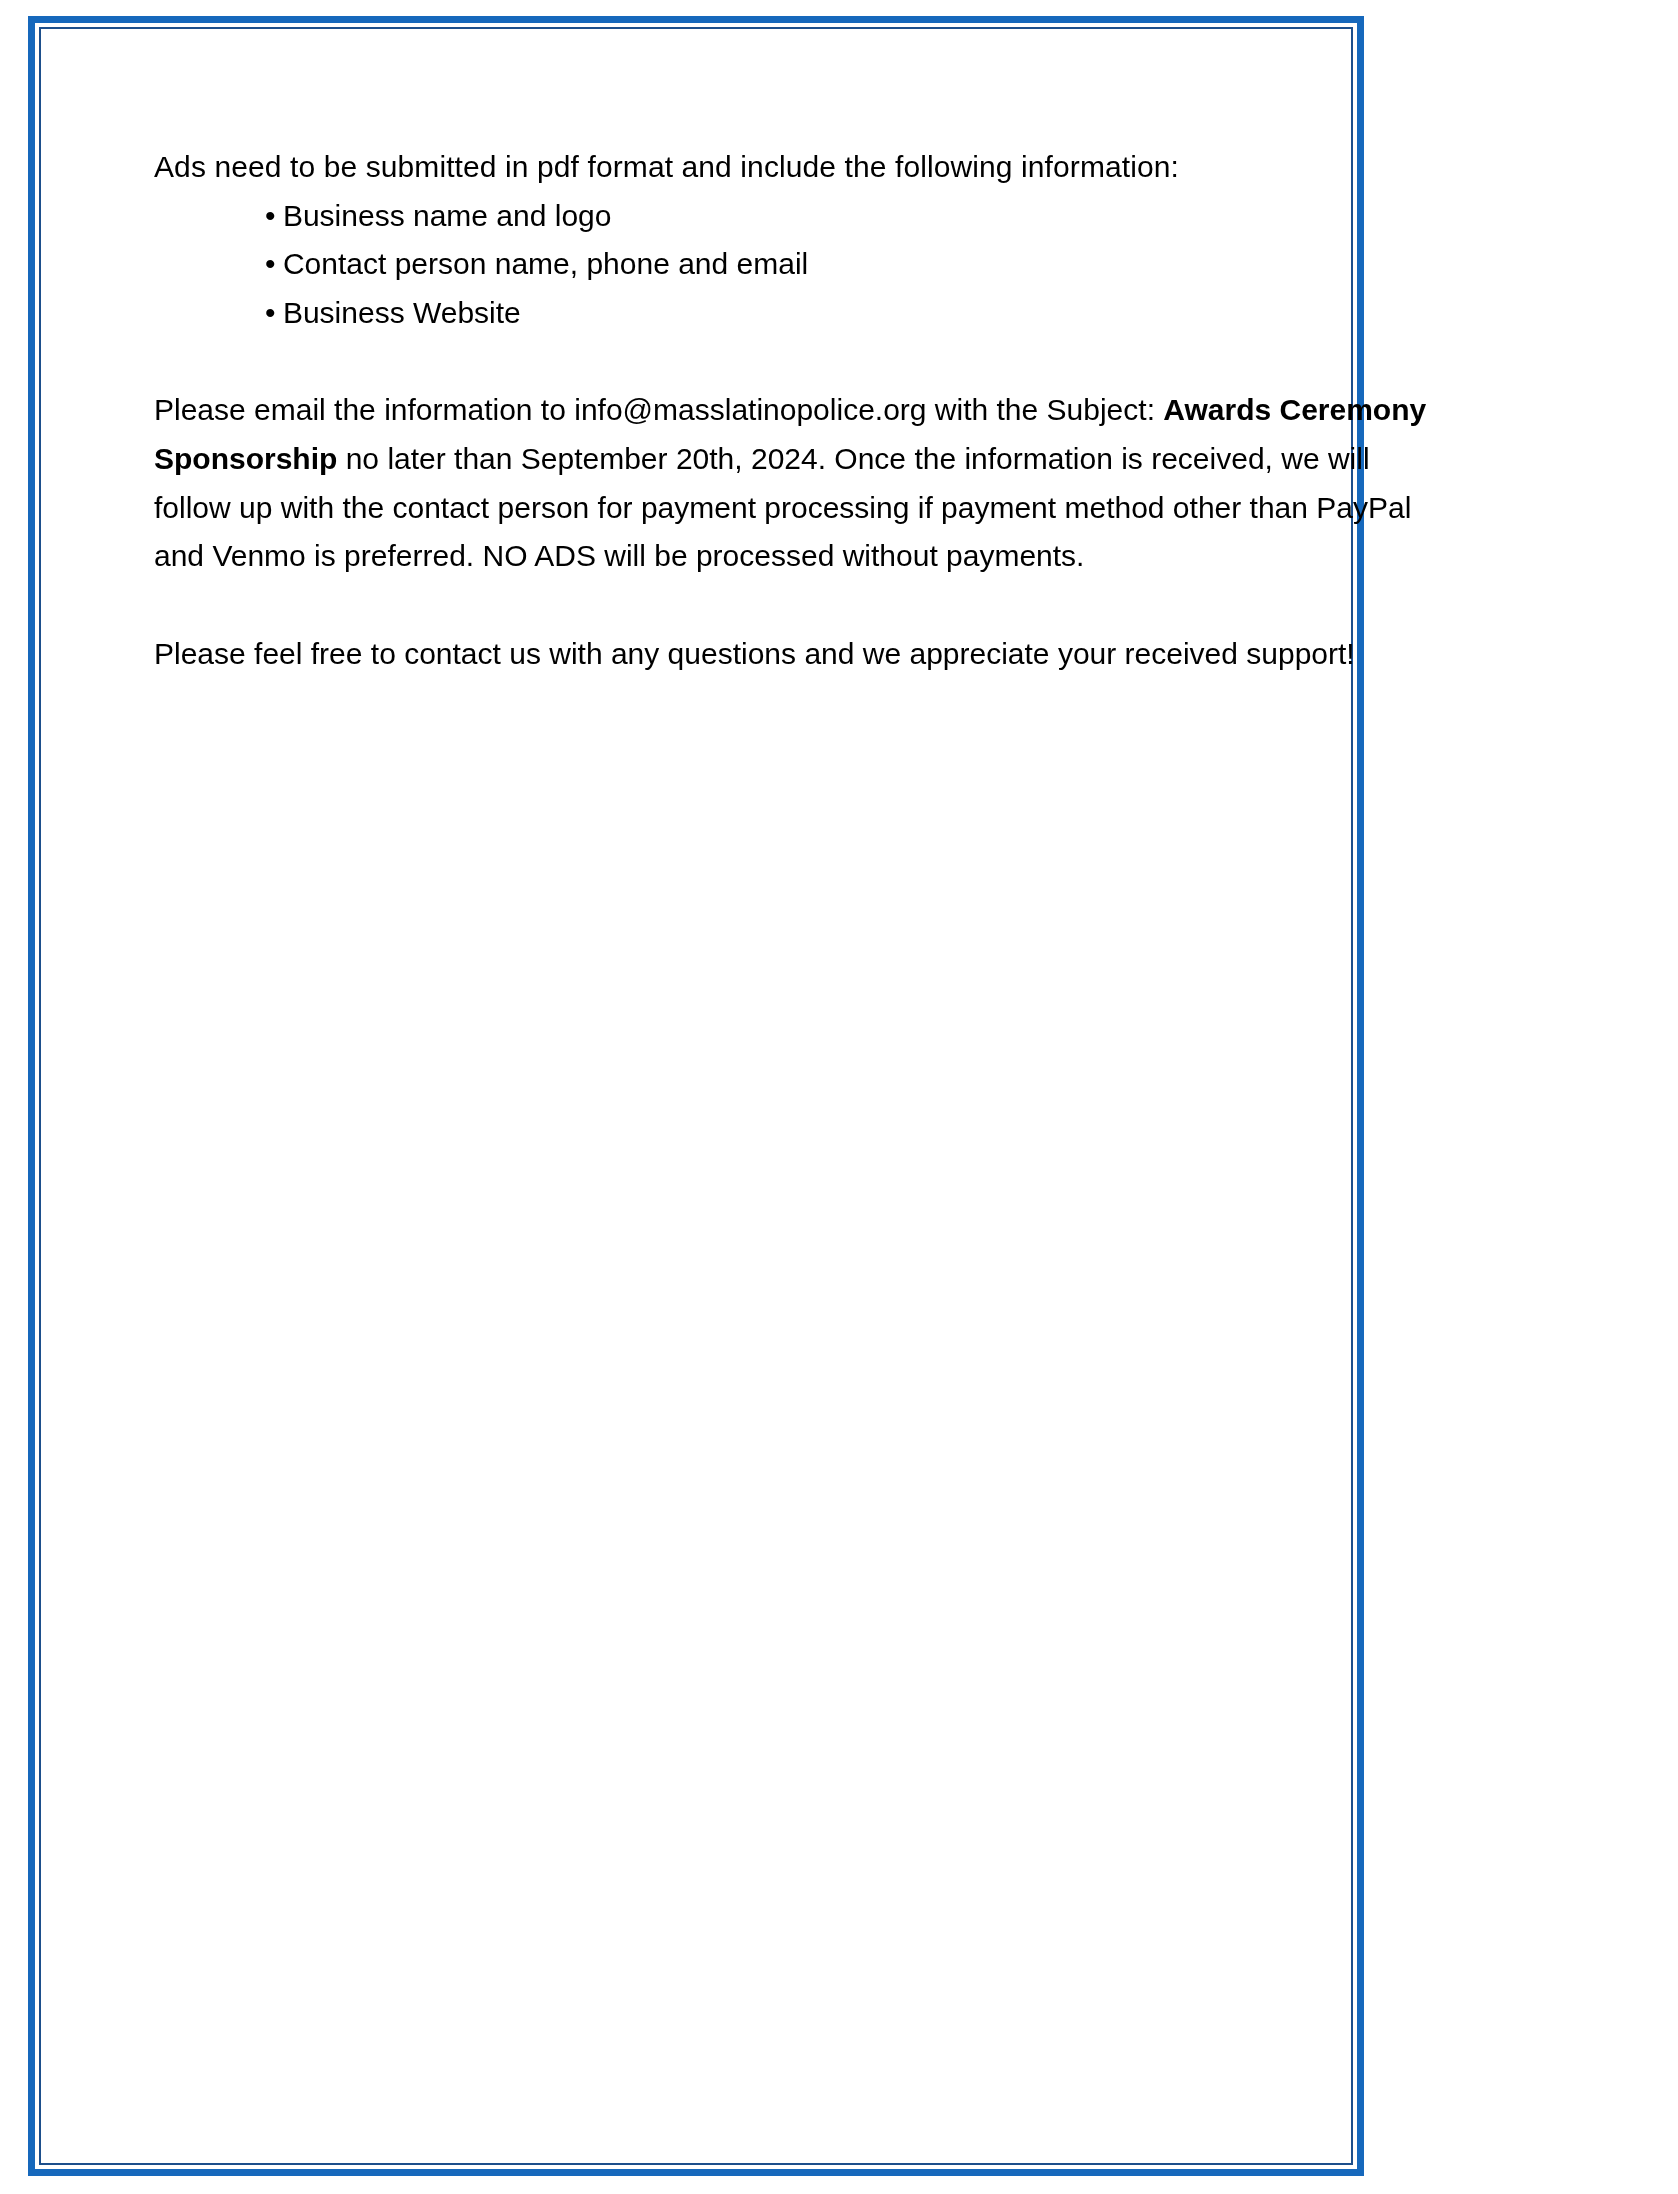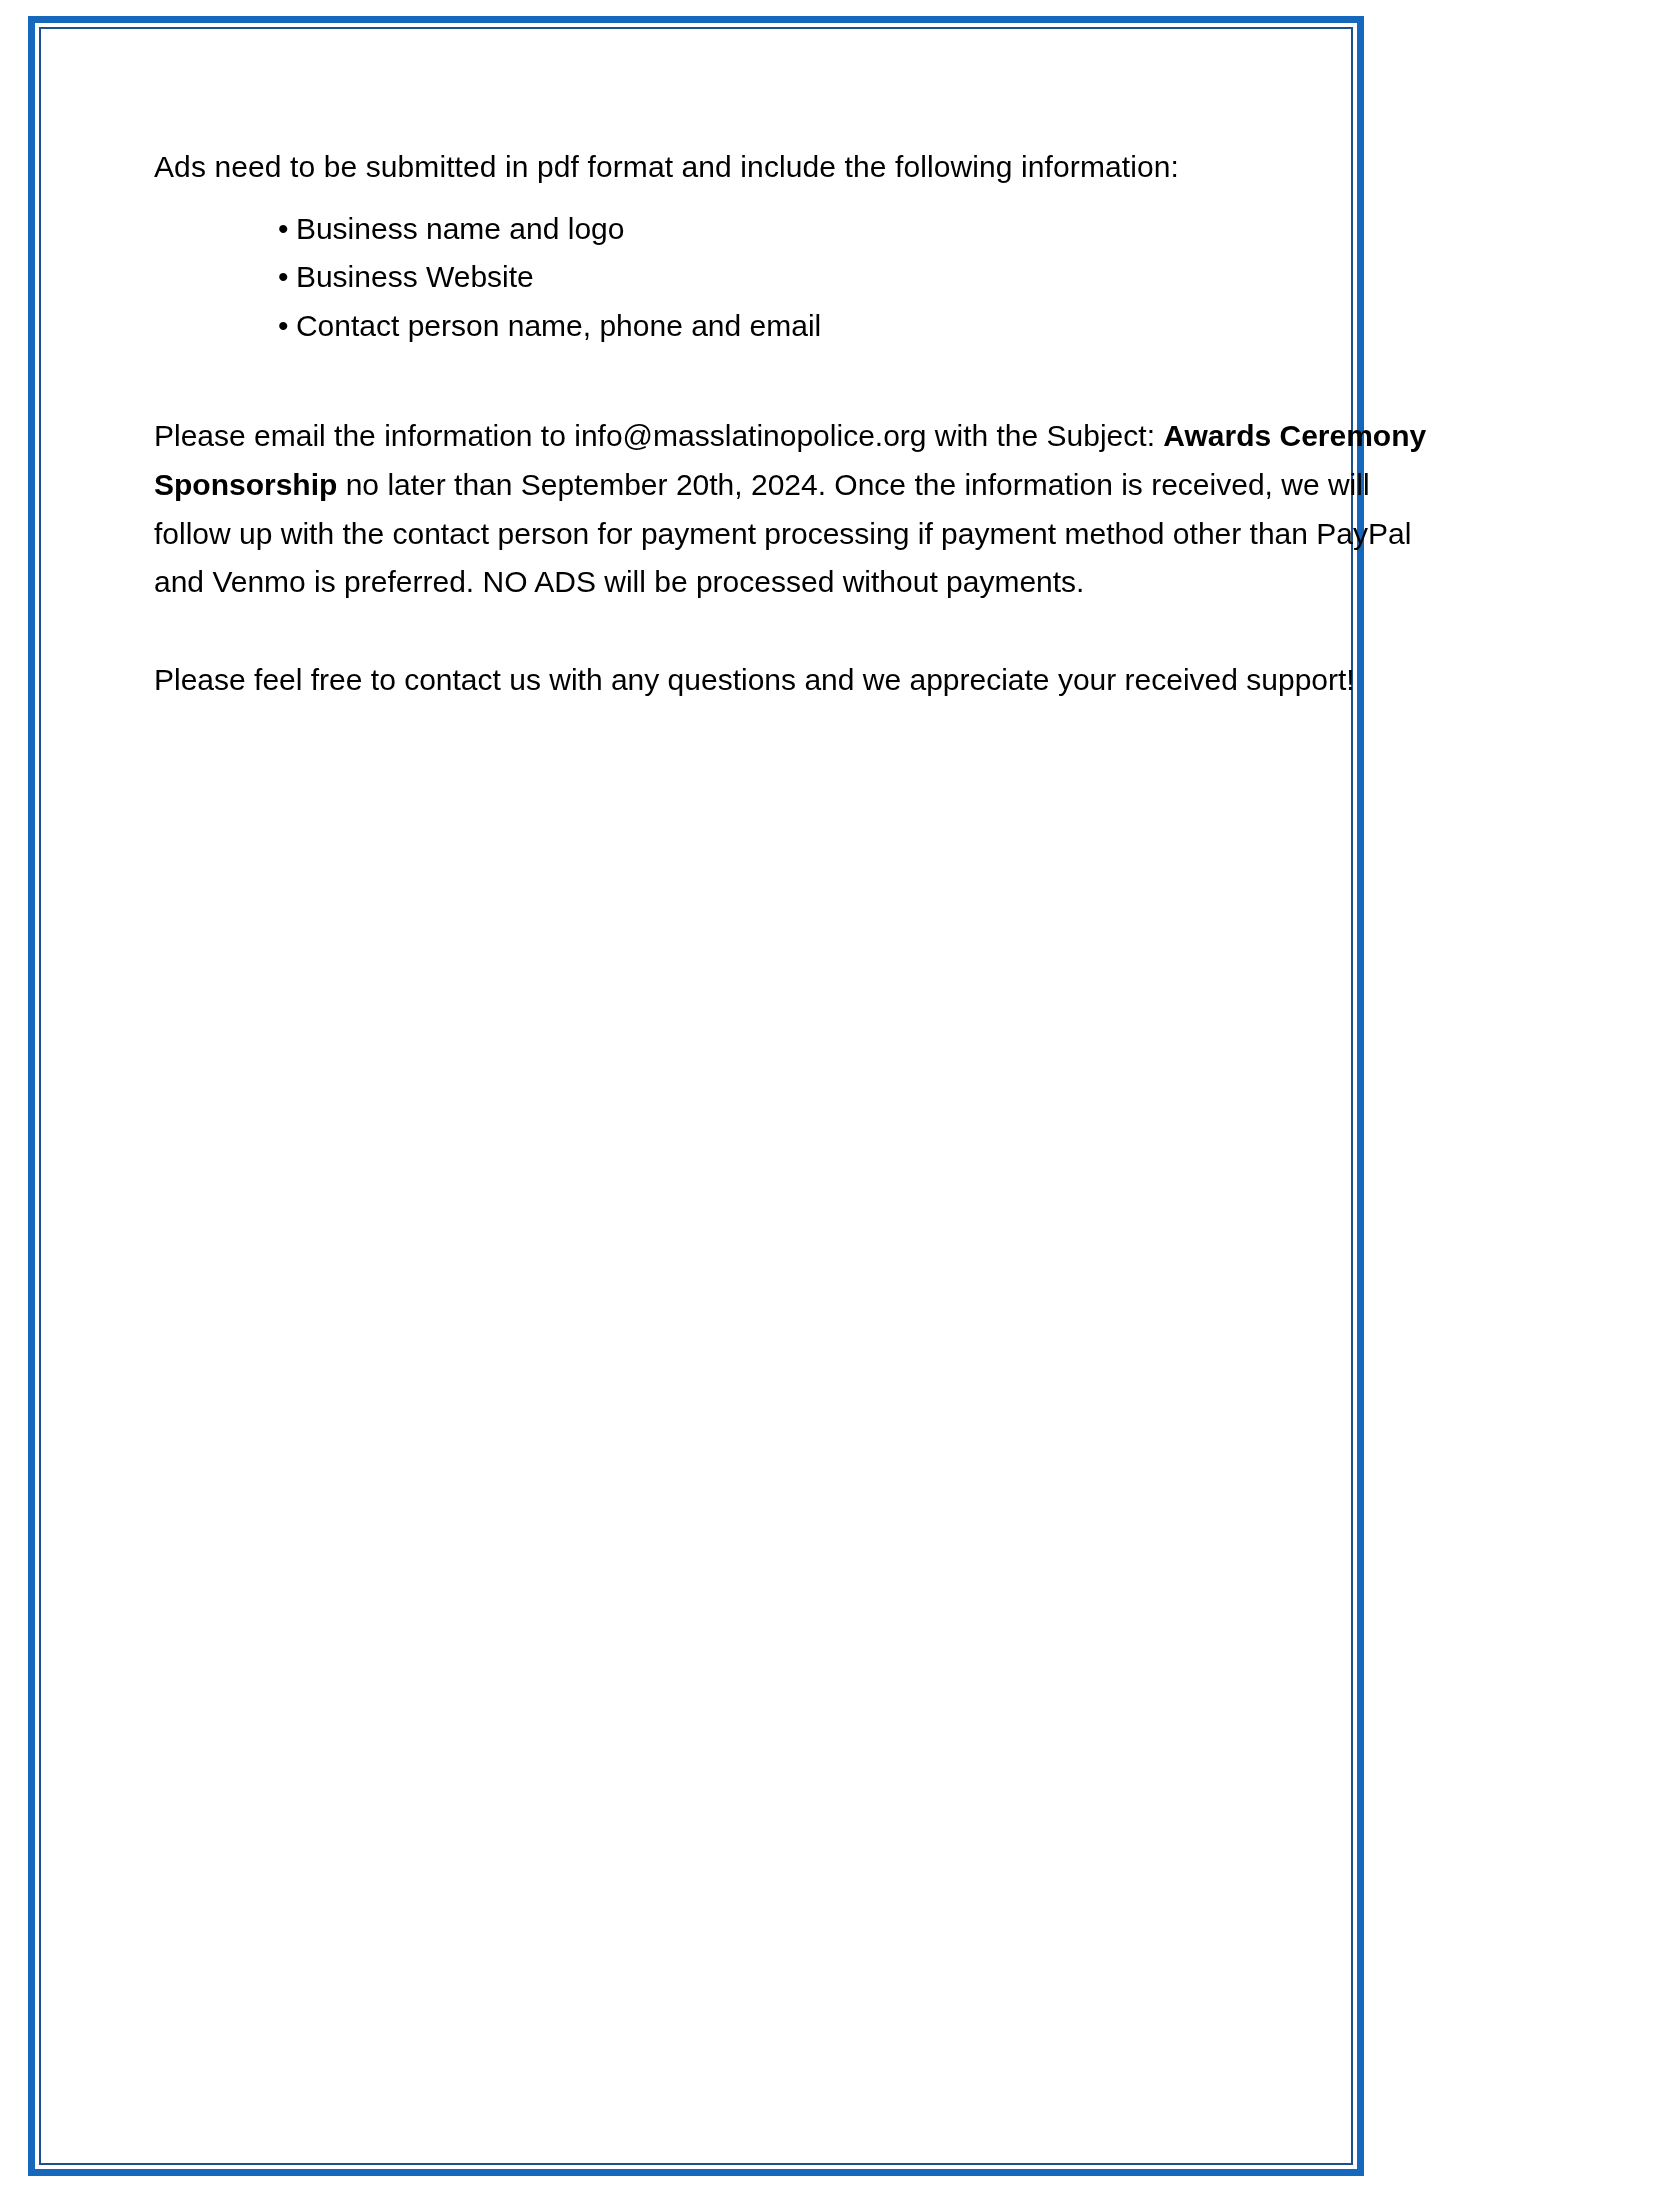--- a/index.html
+++ b/index.html
@@ -47,21 +47,21 @@
     width: 1299px;
   }
   .para {
     font-size: 30px;
     line-height: 1.62;
     letter-spacing: 0.1px;
     margin: 0;
     color: #000000;
   }
   .bullets {
-    margin: 13px;
+    margin: 0;
     padding: 0;
     list-style: none;
   }
   .bullets li {
     font-size: 30px;
     line-height: 1.62;
     margin: 0 0 0 111px;
     white-space: nowrap;
   }
   .bullets li .dot {
@@ -93,24 +93,24 @@
 
   <div class="content">
 
     <p class="para">Ads need to be submitted in pdf format and include the following information:</p>
 
     <ul class="bullets">
       <li>
         <span class="dot">•</span><span>Business name and logo</span>
       </li>
       <li>
-        <span class="dot">•</span><span>Business Website</span>
+        <span class="dot">•</span><span>Contact person name, phone and email</span>
       </li>
       <li>
-        <span class="dot">•</span><span>Contact person name, phone and email</span>
+        <span class="dot">•</span><span>Business Website</span>
       </li>
     </ul>
 
     <div class="gap-md"></div>
 
     <p class="block"><span>Please email the information to info@masslatinopolice.org with the Subject: </span><span class="bold">Awards Ceremony Sponsorship</span><span> no later than September 20th, 2024. Once the information is received, we will follow up with the contact person for payment processing if payment method other than PayPal and Venmo is preferred. NO ADS will be processed without payments.</span></p>
 
     <div class="gap-md"></div>
 
     <p class="block">Please feel free to contact us with any questions and we appreciate your received support!</p>

